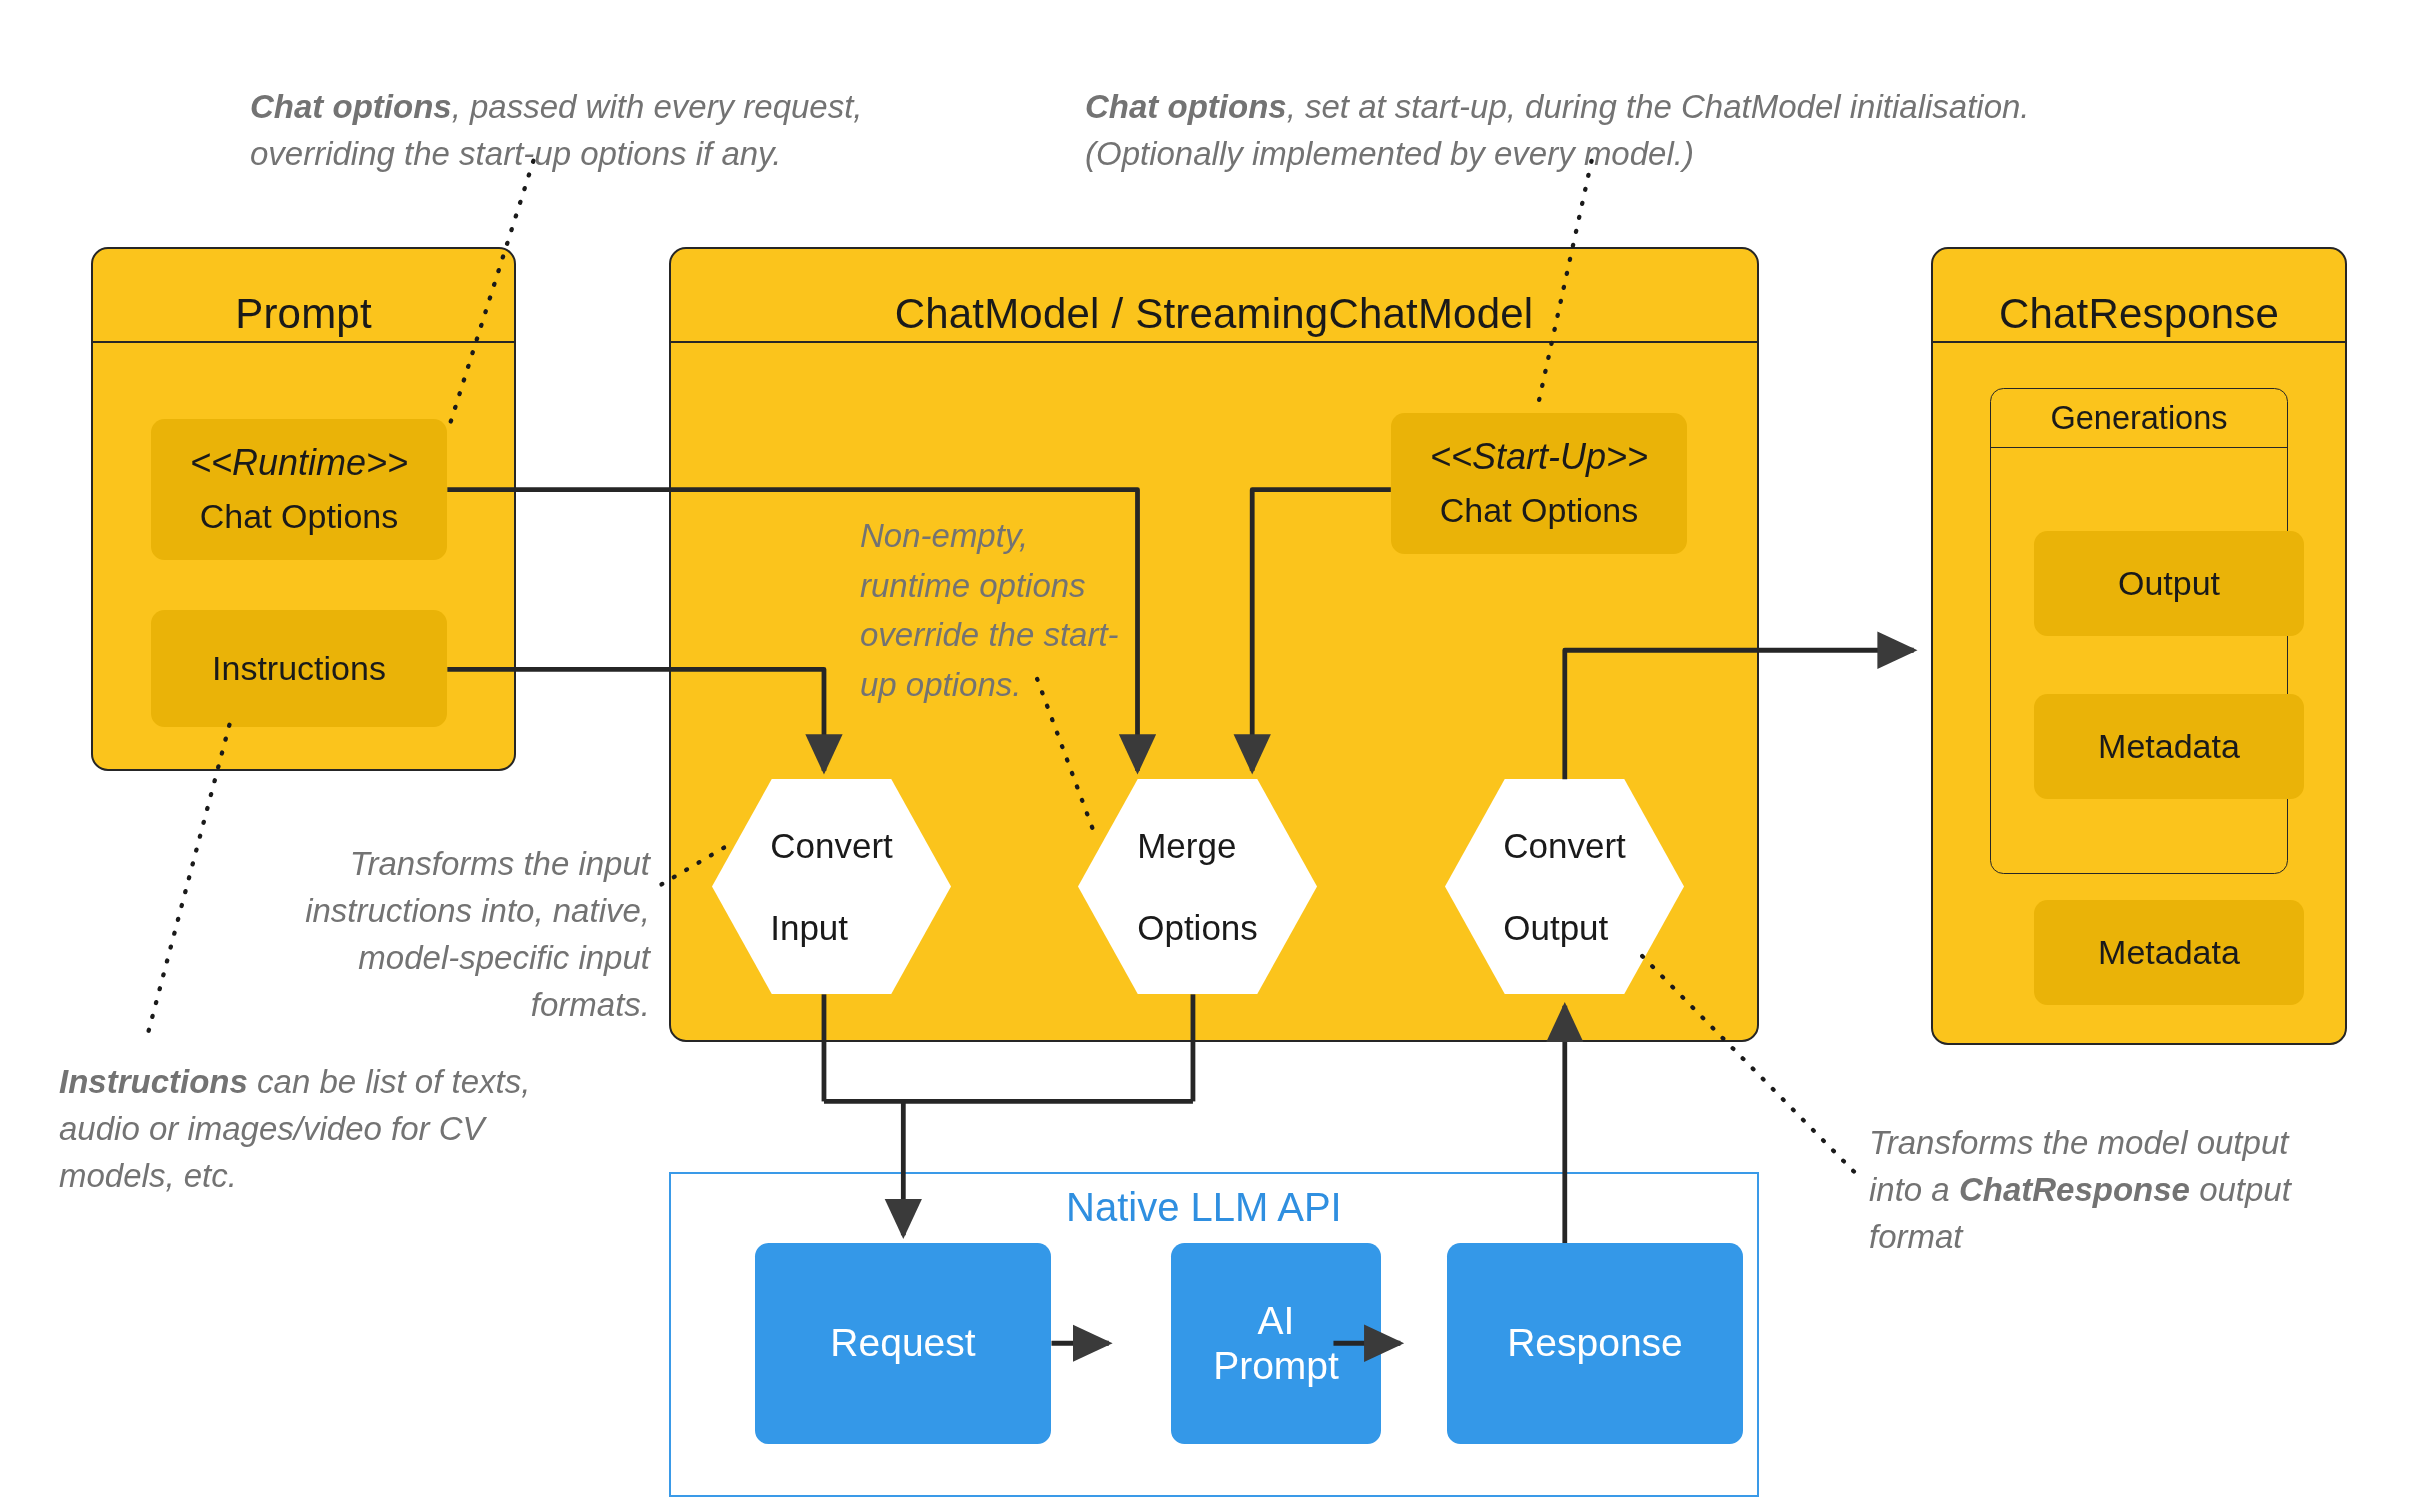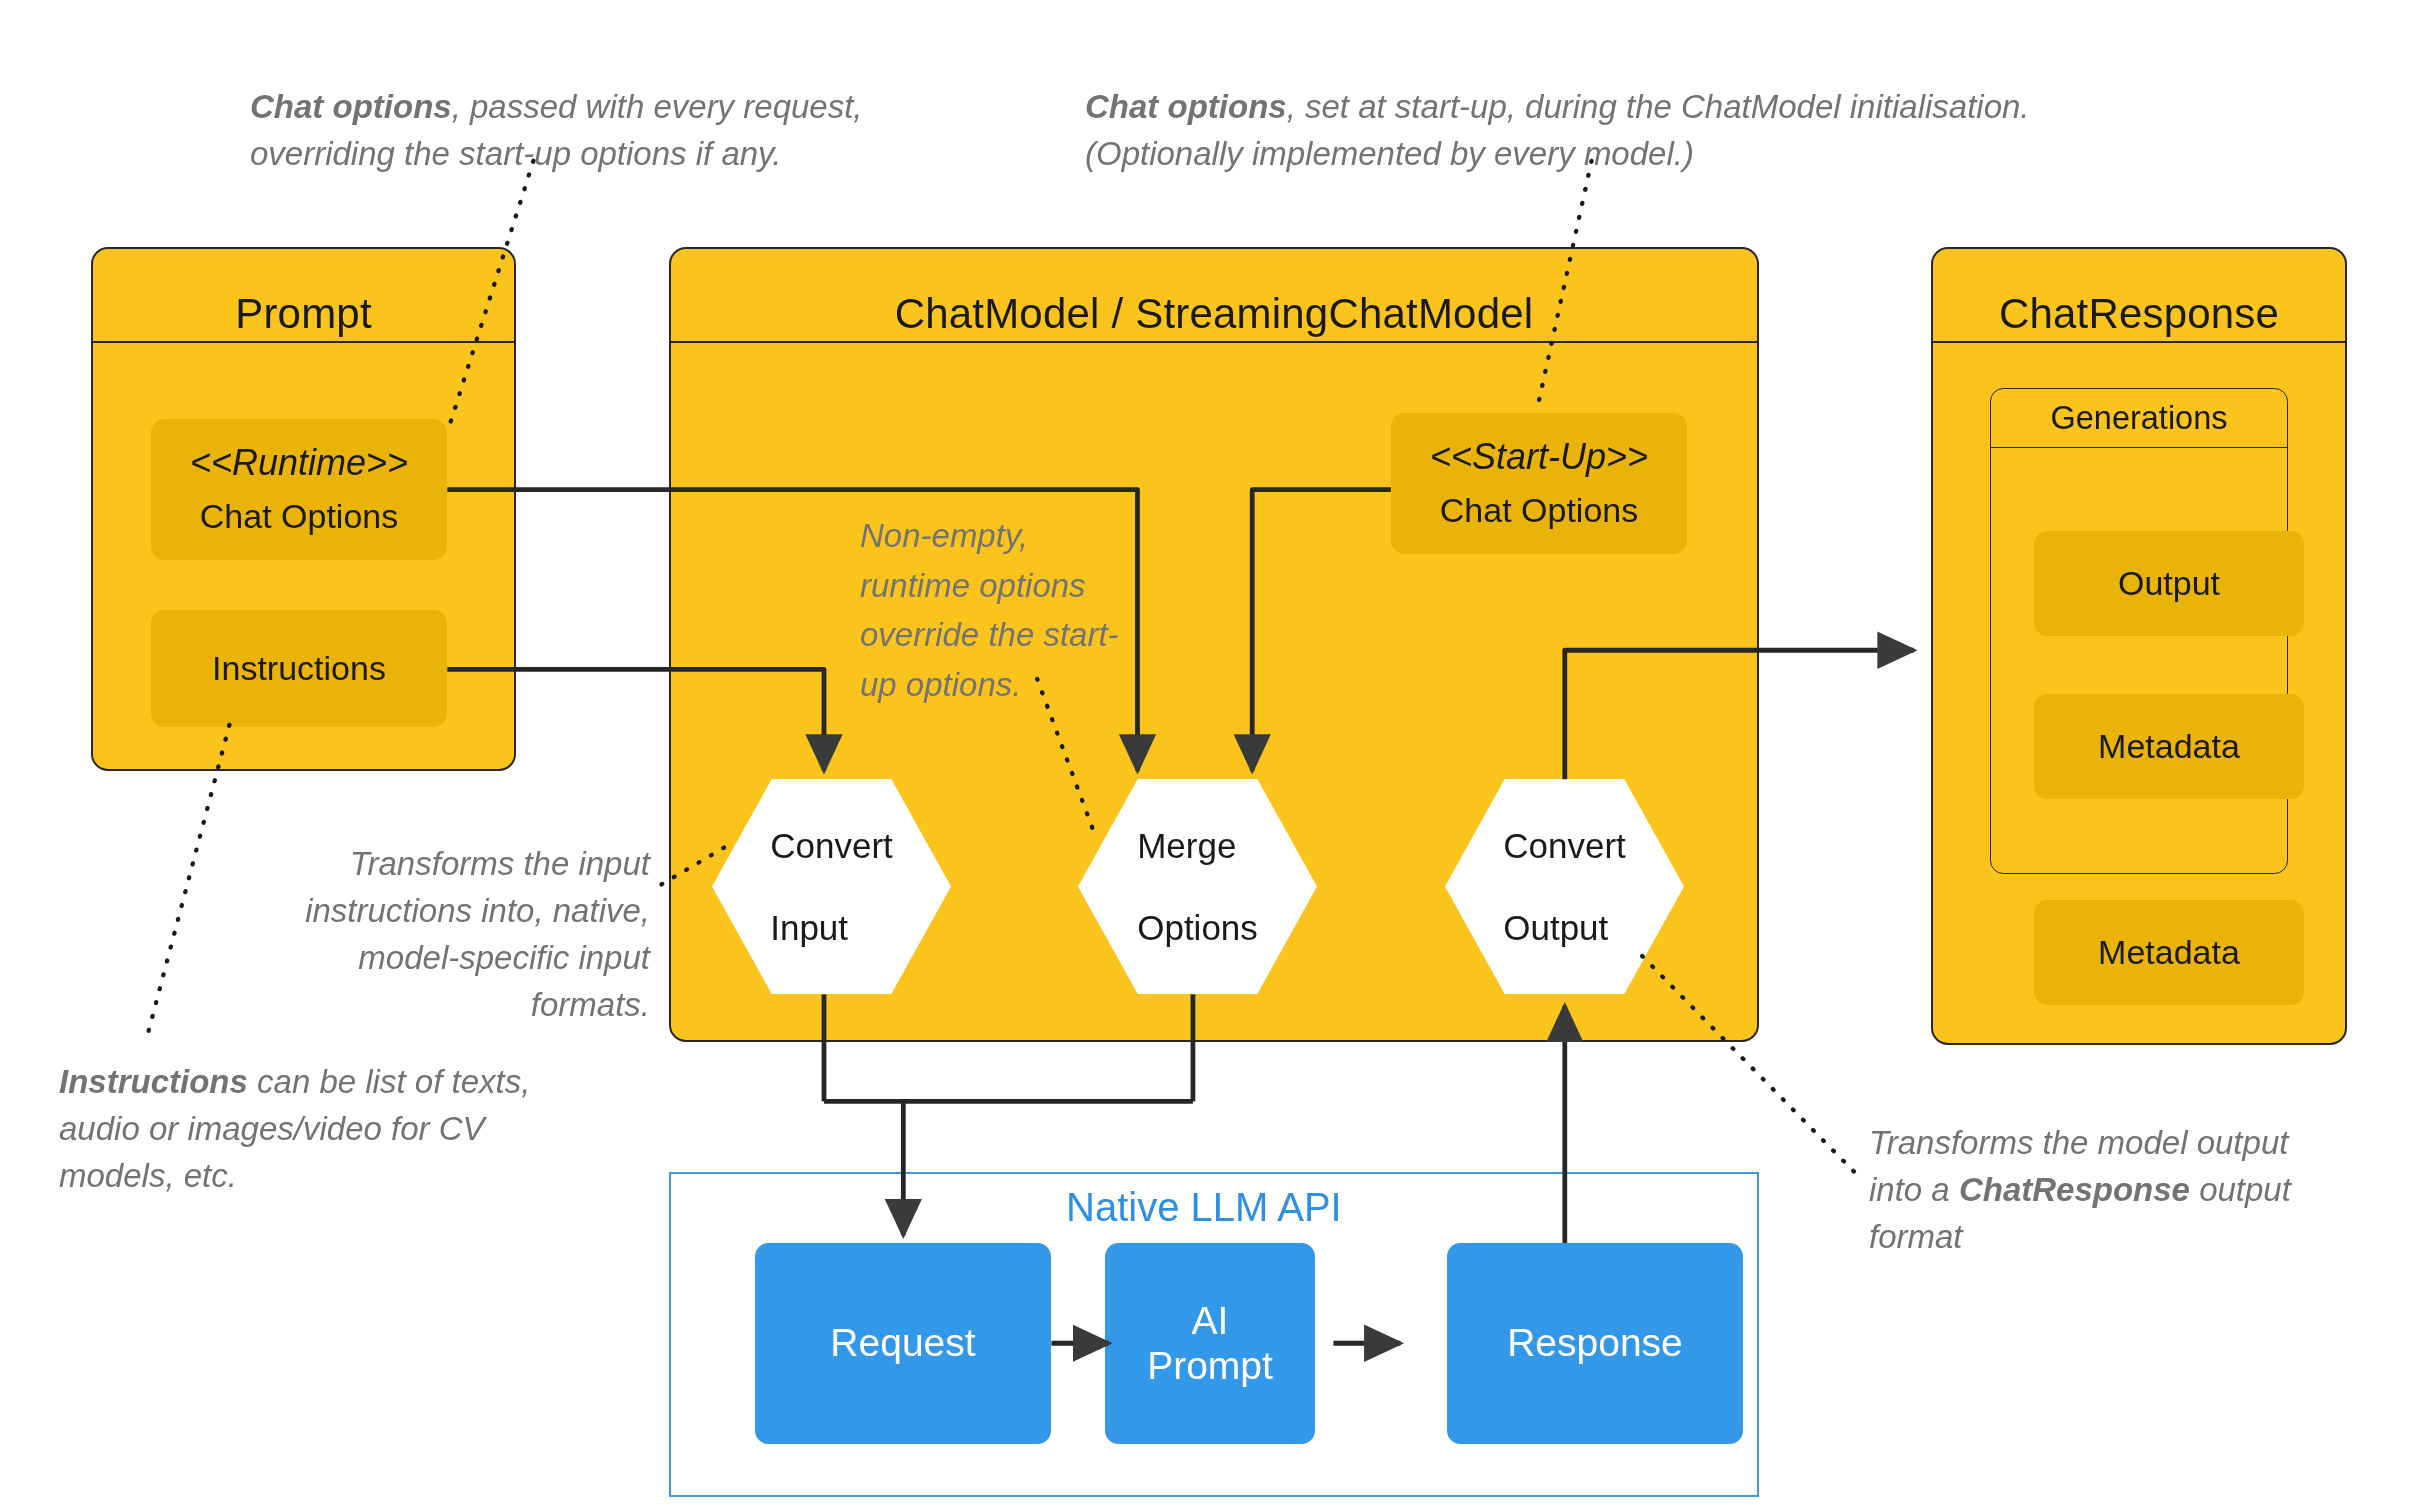--- a/index.html
+++ b/index.html
@@ -118,21 +118,21 @@
     <span class="lbl">Metadata</span>
   </div>
 
   <div class="api-frame" style="left:669px;top:1172px;width:1090px;height:325px;"></div>
   <div class="api-title" style="left:1066px;top:1185px;">Native LLM API</div>
 
   <div class="blue-box" style="left:755px;top:1243px;width:296px;height:201px;">
     <span>Request</span>
   </div>
 
-  <div class="blue-box" style="left:1105px;top:1243px;width:210px;height:201px;">
+  <div class="blue-box" style="left:1171px;top:1243px;width:210px;height:201px;">
     <span>
       <span>AI</span><br><span>Prompt</span>
     </span>
   </div>
 
   <div class="blue-box" style="left:1415px;top:1243px;width:296px;height:201px;margin-left:32px;">
     <span>Response</span>
   </div>
 
   <div class="anno" style="left:250px;top:84px;width:688px;">

